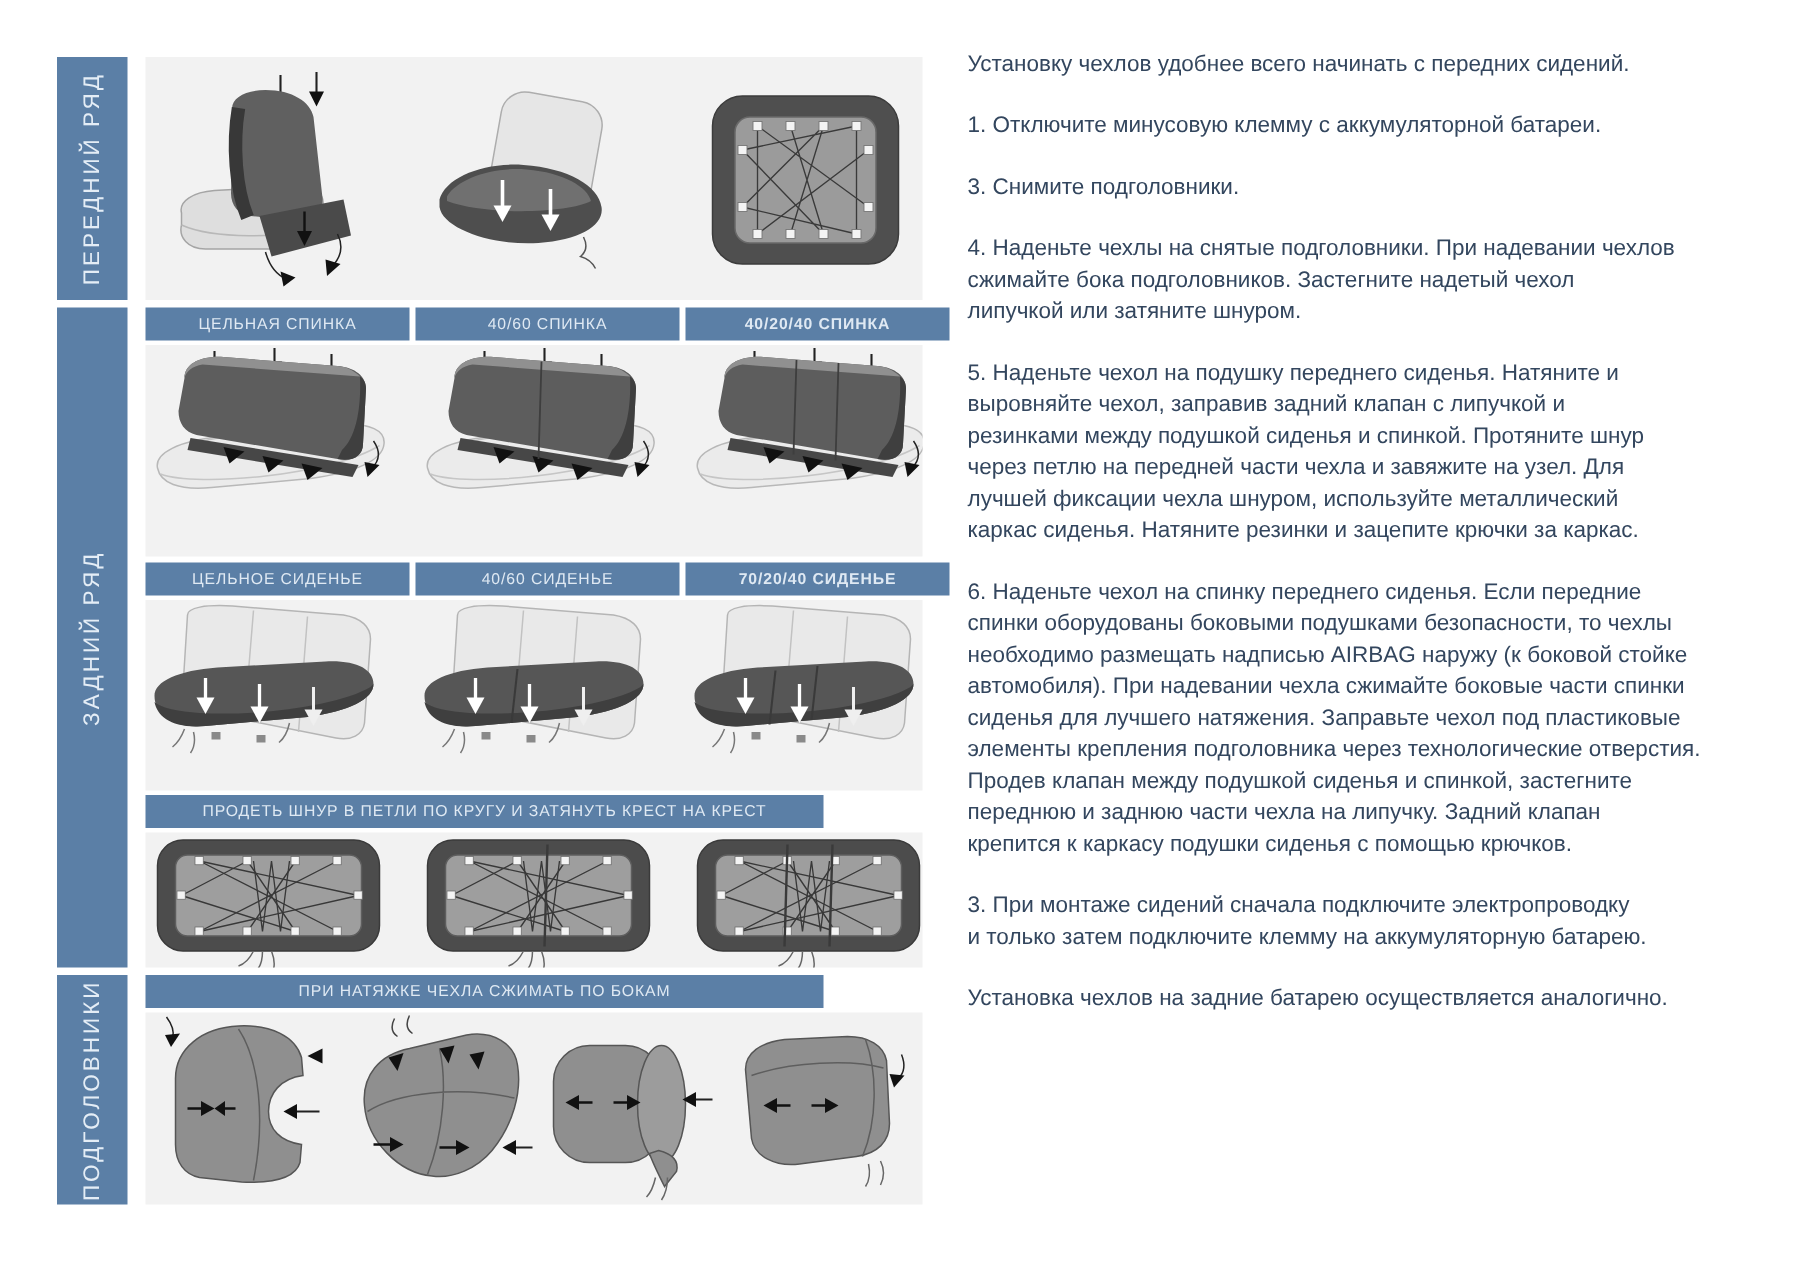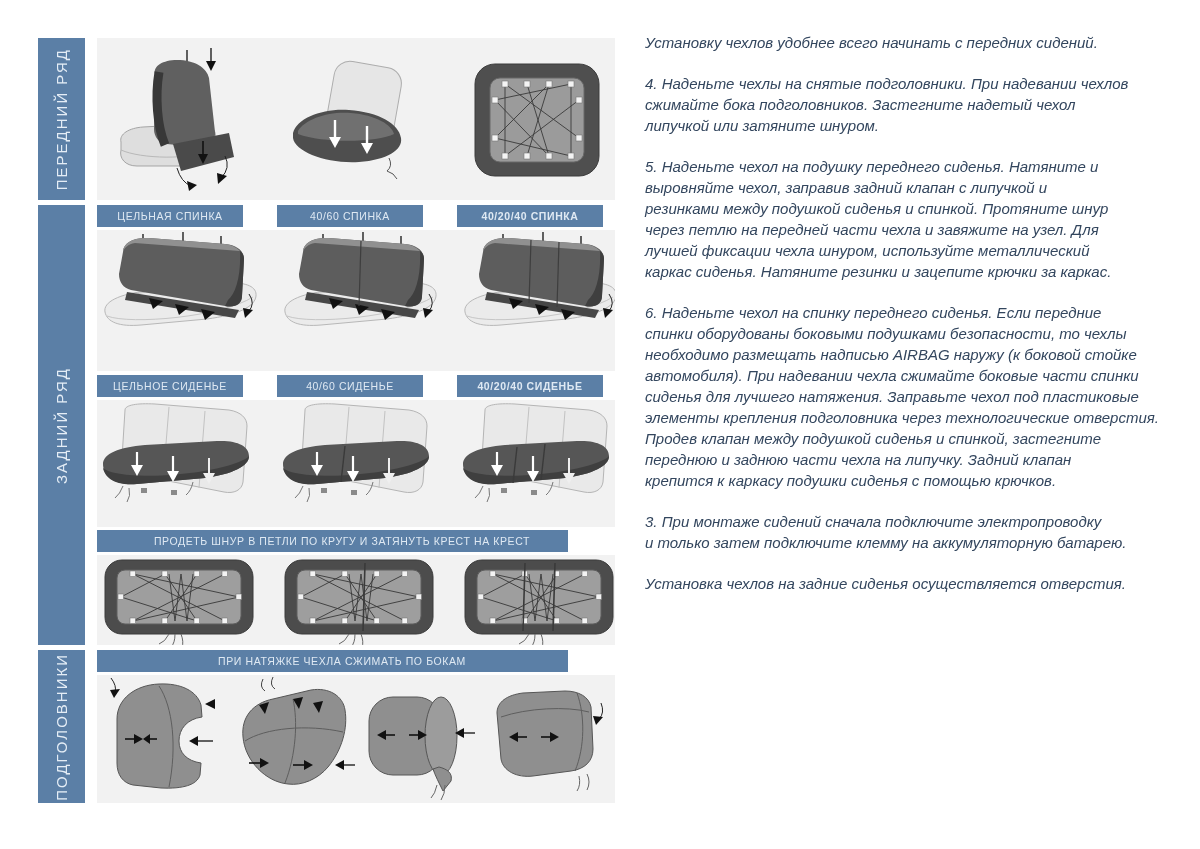--- a/index.html
+++ b/index.html
@@ -16,31 +16,31 @@
   
   .mid{position:absolute;left:97px;top:0;width:518px;height:849px;}
   .panel{position:absolute;left:0;width:518px;background:#f2f2f2;}
   .p-front{top:38px;height:162px;}
   .p-back{top:230px;height:141px;}
   .p-cush{top:400px;height:127px;}
   .p-lace{top:555px;height:90px;}
   .p-head{top:675px;height:128px;}
   .label-row{position:absolute;left:0;width:518px;height:22px;}
   .lr1{top:205px;} .lr2{top:375px;}
-  .chip{position:absolute;top:0;height:22px;width:146px;background:#5b7fa6;color:#dfe9f3;
+  .chip{position:absolute;top:0;height:22px;width:176px;background:#5b7fa6;color:#dfe9f3;
         font-size:10.5px;letter-spacing:.6px;display:flex;align-items:center;justify-content:center;
         white-space:nowrap;}
   .chip.c0{left:0;} .chip.c1{left:180px;} .chip.c2{left:360px;font-weight:bold;}
   .banner{position:absolute;left:0;width:452px;height:22px;background:#5b7fa6;color:#dfe9f3;
-        font-size:10.5px;letter-spacing:.6px;display:flex;align-items:center;justify-content:center;padding-left:19px;}
+        font-size:10.5px;letter-spacing:.6px;display:flex;align-items:center;justify-content:center;}
   .b1{top:530px;} .b2{top:650px;}
   .panel svg{display:block;}
   
   .text-col{position:absolute;left:645px;top:32px;width:520px;}
-  .para{margin:0 0 20px 0;font-size:15px;line-height:21px;white-space:pre-line;color:#33465e;font-style:italic;}
+  .para{margin:0 0 20px 0;font-size:15px;line-height:21px;white-space:pre-line;color:#33465e;}
 </style>
 </head>
 <body>
 
 <div class="page">
 
   <div class="side-sec sec-front">
     <span class="vtext">ПЕРЕДНИЙ РЯД</span>
   </div>
   <div class="side-sec sec-rear">
@@ -142,21 +142,21 @@
         <line x1="264" y1="11" x2="262" y2="76" stroke="#3e3e3e" stroke-width="1.2"></line>
         <use href="#bench-back" x="360"></use>
         <line x1="434" y1="10" x2="432" y2="73" stroke="#3e3e3e" stroke-width="1.2"></line>
         <line x1="462" y1="12" x2="460" y2="77" stroke="#3e3e3e" stroke-width="1.2"></line>
       </svg>
     </div>
 
     <div class="label-row lr2">
       <div class="chip c0">ЦЕЛЬНОЕ СИДЕНЬЕ</div>
       <div class="chip c1">40/60 СИДЕНЬЕ</div>
-      <div class="chip c2">40/20/40 СИДЕНЬЕ</div>
+      <div class="chip c2">70/20/40 СИДЕНЬЕ</div>
     </div>
 
     <div class="panel p-cush">
       <svg width="518" height="127" viewBox="0 0 518 127">
         <g id="bench-cush">
           <path d="M28,10 C28,5 40,3 58,4 L132,10 C144,12 150,18 150,26 L146,82 C145,90 137,94 127,92 L36,74 C28,72 24,66 25,58 Z" fill="#e9e9e9" stroke="#b5b5b5"></path>
           <path d="M72,7 L66,80 M108,11 L102,88" stroke="#c2c2c2" fill="none"></path>
           <path d="M6,64 C6,54 22,47 48,45 L120,41 C140,40 152,46 152,56 C152,66 136,74 108,78 L40,84 C18,86 6,76 6,64 Z" fill="#565656"></path>
           <path d="M6,68 C22,82 120,76 150,58 L152,56 C152,66 136,74 108,78 L40,84 C18,86 8,78 6,68 Z" fill="#3f3f3f"></path>
           <line x1="40" y1="52" x2="40" y2="66" stroke="#fff" stroke-width="2.2"></line>
@@ -267,36 +267,38 @@
           <path d="M504,28 q4,10 -2,16" stroke="#222" fill="none"></path>
             <polygon points="496,41 506,42 499,50" fill="#111"></polygon>
           <path d="M482,101 q2,9 -2,15 M490,99 q4,8 0,16" stroke="#666" fill="none"></path>
         </g>
       </svg>
     </div>
   </div>
 
   <div class="text-col">
     <p class="para">Установку чехлов удобнее всего начинать с передних сидений.</p>
+    <p class="para">1. Отключите минусовую клемму с аккумуляторной батареи.</p>
+    <p class="para">3. Снимите подголовники.</p>
     <p class="para">4. Наденьте чехлы на снятые подголовники. При надевании чехлов
 сжимайте бока подголовников. Застегните надетый чехол
 липучкой или затяните шнуром.</p>
     <p class="para">5. Наденьте чехол на подушку переднего сиденья. Натяните и
 выровняйте чехол, заправив задний клапан с липучкой и
 резинками между подушкой сиденья и спинкой. Протяните шнур
 через петлю на передней части чехла и завяжите на узел. Для
 лучшей фиксации чехла шнуром, используйте металлический
 каркас сиденья. Натяните резинки и зацепите крючки за каркас.</p>
     <p class="para">6. Наденьте чехол на спинку переднего сиденья. Если передние
 спинки оборудованы боковыми подушками безопасности, то чехлы
 необходимо размещать надписью AIRBAG наружу (к боковой стойке
 автомобиля). При надевании чехла сжимайте боковые части спинки
 сиденья для лучшего натяжения. Заправьте чехол под пластиковые
 элементы крепления подголовника через технологические отверстия.
 Продев клапан между подушкой сиденья и спинкой, застегните
 переднюю и заднюю части чехла на липучку. Задний клапан
 крепится к каркасу подушки сиденья с помощью крючков.</p>
     <p class="para">3. При монтаже сидений сначала подключите электропроводку
 и только затем подключите клемму на аккумуляторную батарею.</p>
-    <p class="para">Установка чехлов на задние сиденья осуществляется отверстия.</p>
+    <p class="para">Установка чехлов на задние батарею осуществляется аналогично.</p>
   </div>
 
 </div>
 
 </body></html>

